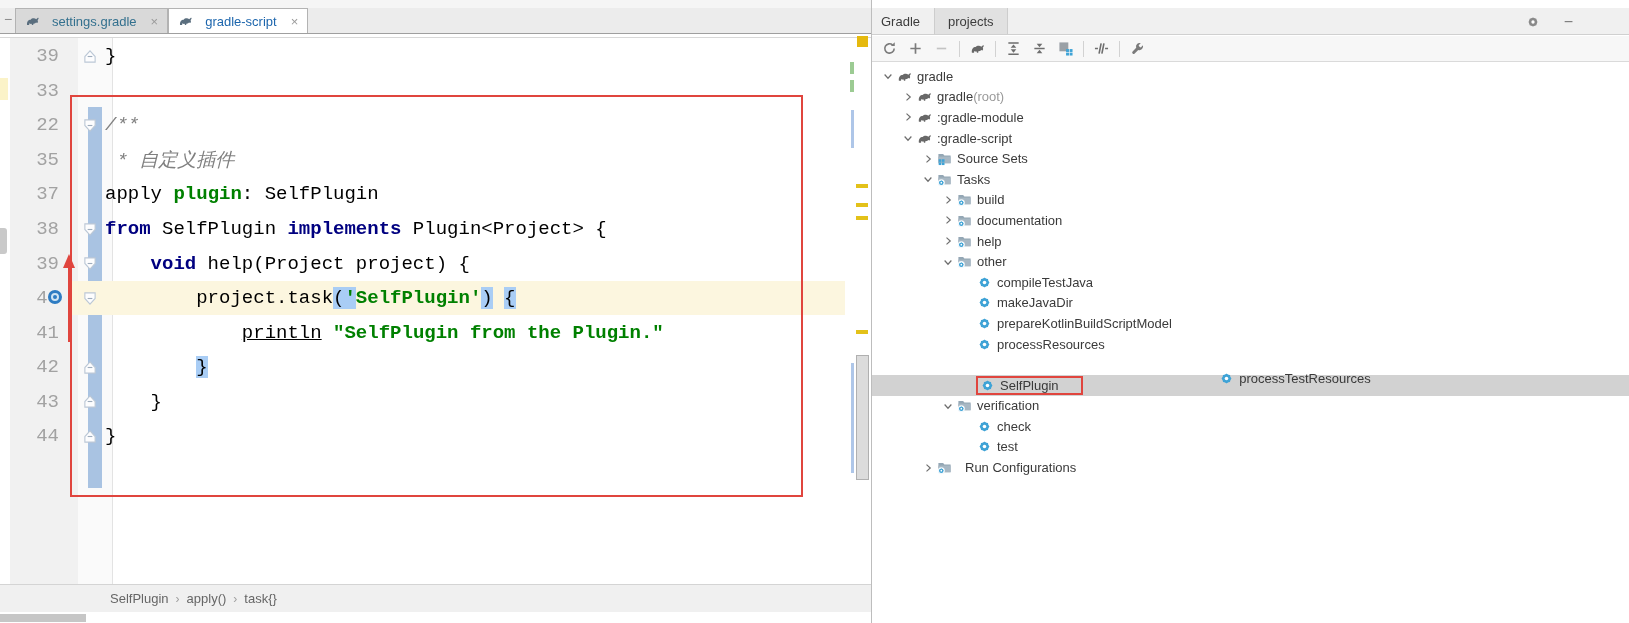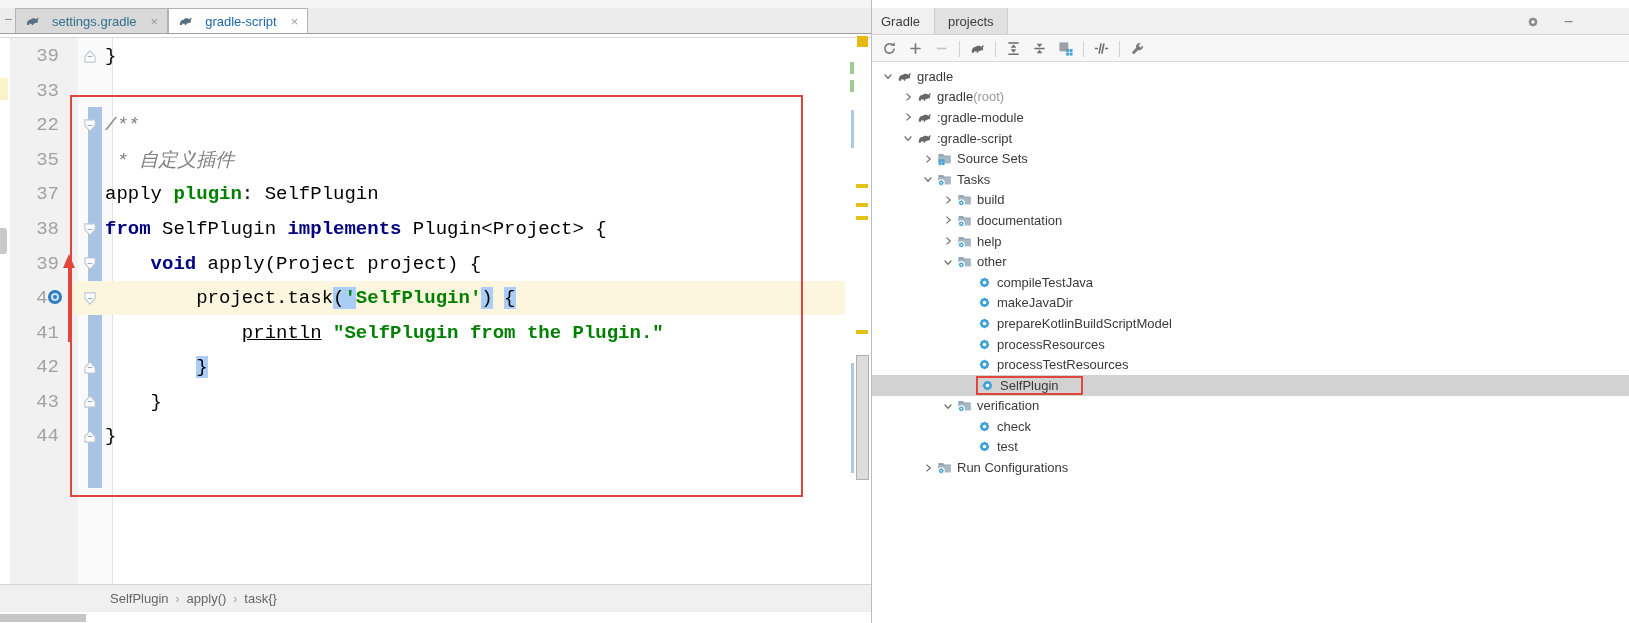--- a/index.html
+++ b/index.html
@@ -114,21 +114,21 @@
             </svg></div><div class="codecell"><span class="seg-cm">/**</span></div></div></div>
       <div class="line-row"><div class="ln">35</div><div class="rowrt"><div class="foldcol"></div><div class="codecell"><span class="seg-cm"> * 自定义插件</span></div></div></div>
       <div class="line-row"><div class="ln">37</div><div class="rowrt"><div class="foldcol"></div><div class="codecell"><span>apply </span><span class="seg-gr">plugin</span><span>: SelfPlugin</span></div></div></div>
       <div class="line-row"><div class="ln">38</div><div class="rowrt"><div class="foldcol"><svg viewBox="0 0 15 16" width="14" height="15">
               <polygon points="2,2 13,2 13,8 7.5,14 2,8" fill="#fdfdfe" stroke="#bcc8d6" stroke-width="1.2"></polygon>
               <line x1="5" y1="8" x2="10" y2="8" stroke="#9fadbd" stroke-width="1.2"></line>
             </svg></div><div class="codecell"><span class="seg-kw">from</span><span> SelfPlugin </span><span class="seg-kw">implements</span><span> Plugin&lt;Project&gt; {</span></div></div></div>
       <div class="line-row"><div class="ln">39</div><div class="rowrt"><div class="foldcol"><svg viewBox="0 0 15 16" width="14" height="15">
               <polygon points="2,2 13,2 13,8 7.5,14 2,8" fill="#fdfdfe" stroke="#bcc8d6" stroke-width="1.2"></polygon>
               <line x1="5" y1="8" x2="10" y2="8" stroke="#9fadbd" stroke-width="1.2"></line>
-            </svg></div><div class="codecell"><span>    </span><span class="seg-kw">void</span><span> apply(Project project) {</span></div></div></div>
+            </svg></div><div class="codecell"><span>    </span><span class="seg-kw">void</span><span> help(Project project) {</span></div></div></div>
       <div class="line-row current"><div class="ln">40</div><div class="rowrt"><div class="foldcol"><svg viewBox="0 0 15 16" width="14" height="15">
               <polygon points="2,2 13,2 13,8 7.5,14 2,8" fill="#fdfdfe" stroke="#bcc8d6" stroke-width="1.2"></polygon>
               <line x1="5" y1="8" x2="10" y2="8" stroke="#9fadbd" stroke-width="1.2"></line>
             </svg></div><div class="codecell"><span>        project.task</span><span class="seg-sel">(</span><span class="seg-selgr">'</span><span class="seg-gr">SelfPlugin'</span><span class="seg-sel">)</span><span> </span><span class="seg-sel">{</span></div></div></div>
       <div class="line-row"><div class="ln">41</div><div class="rowrt"><div class="foldcol"></div><div class="codecell"><span>            </span><span class="seg-und">println</span><span> </span><span class="seg-gr">"SelfPlugin from the Plugin."</span></div></div></div>
       <div class="line-row"><div class="ln">42</div><div class="rowrt"><div class="foldcol"><svg viewBox="0 0 15 16" width="14" height="15">
               <polygon points="2,14 13,14 13,8 7.5,2 2,8" fill="#fdfdfe" stroke="#bcc8d6" stroke-width="1.2"></polygon>
               <line x1="5" y1="8" x2="10" y2="8" stroke="#9fadbd" stroke-width="1.2"></line>
             </svg></div><div class="codecell"><span>        </span><span class="seg-sel">}</span></div></div></div>
       <div class="line-row"><div class="ln">43</div><div class="rowrt"><div class="foldcol"><svg viewBox="0 0 15 16" width="14" height="15">
@@ -509,21 +509,21 @@
                   <rect x="4.2" y="4.2" width="7.6" height="7.6"></rect>
                   <rect x="4.2" y="4.2" width="7.6" height="7.6" transform="rotate(45 8 8)"></rect>
                   <circle cx="8" cy="8" r="4.6"></circle>
                 </g>
                 <circle cx="8" cy="8" r="1.9" fill="#fff"></circle>
               </svg>
             </span>
             <span class="tlabel">processResources</span>
           </span>
         </div>
-        <div class="trow" style="padding-left: 88px;">
+        <div class="trow" style="padding-left: 88px; flex-direction: column;">
           <span class="chev"></span>
           <span style="display: flex; align-items: center;">
             <span class="ticon">
               <svg viewBox="0 0 16 16" width="15" height="15">
                 <g fill="#3fa3d6">
                   <rect x="4.2" y="4.2" width="7.6" height="7.6"></rect>
                   <rect x="4.2" y="4.2" width="7.6" height="7.6" transform="rotate(45 8 8)"></rect>
                   <circle cx="8" cy="8" r="4.6"></circle>
                 </g>
                 <circle cx="8" cy="8" r="1.9" fill="#fff"></circle>
@@ -602,21 +602,21 @@
             </span>
             <span class="tlabel">test</span>
           </span>
         </div>
         <div class="trow" style="padding-left: 48px;">
           <span class="chev">
             <svg viewBox="0 0 16 16" width="12" height="12">
               <path d="M6 3.5l5 4.5-5 4.5" fill="none" stroke="#6e6e6e" stroke-width="1.6"></path>
             </svg>
           </span>
-          <span style="display: flex; align-items: center;">
+          <span style="display: flex; align-items: center; gap: 8px;">
             <span class="ticon">
               <svg viewBox="0 0 16 16" width="15" height="15">
                 <path d="M1.5 3.2h5l1.4 1.6h6.6V13h-13z" fill="#94a7b5"></path>
                 <path d="M1.5 6h13V13h-13z" fill="#a8b8c4"></path>
                 <circle cx="4.6" cy="11.4" r="3.8" fill="#f2f8fc"></circle>
                 <g fill="#3fa3d6">
                   <rect x="2.8" y="9.6" width="3.6" height="3.6"></rect>
                   <rect x="2.8" y="9.6" width="3.6" height="3.6" transform="rotate(45 4.6 11.4)"></rect>
                   <circle cx="4.6" cy="11.4" r="2.2"></circle>
                 </g>

